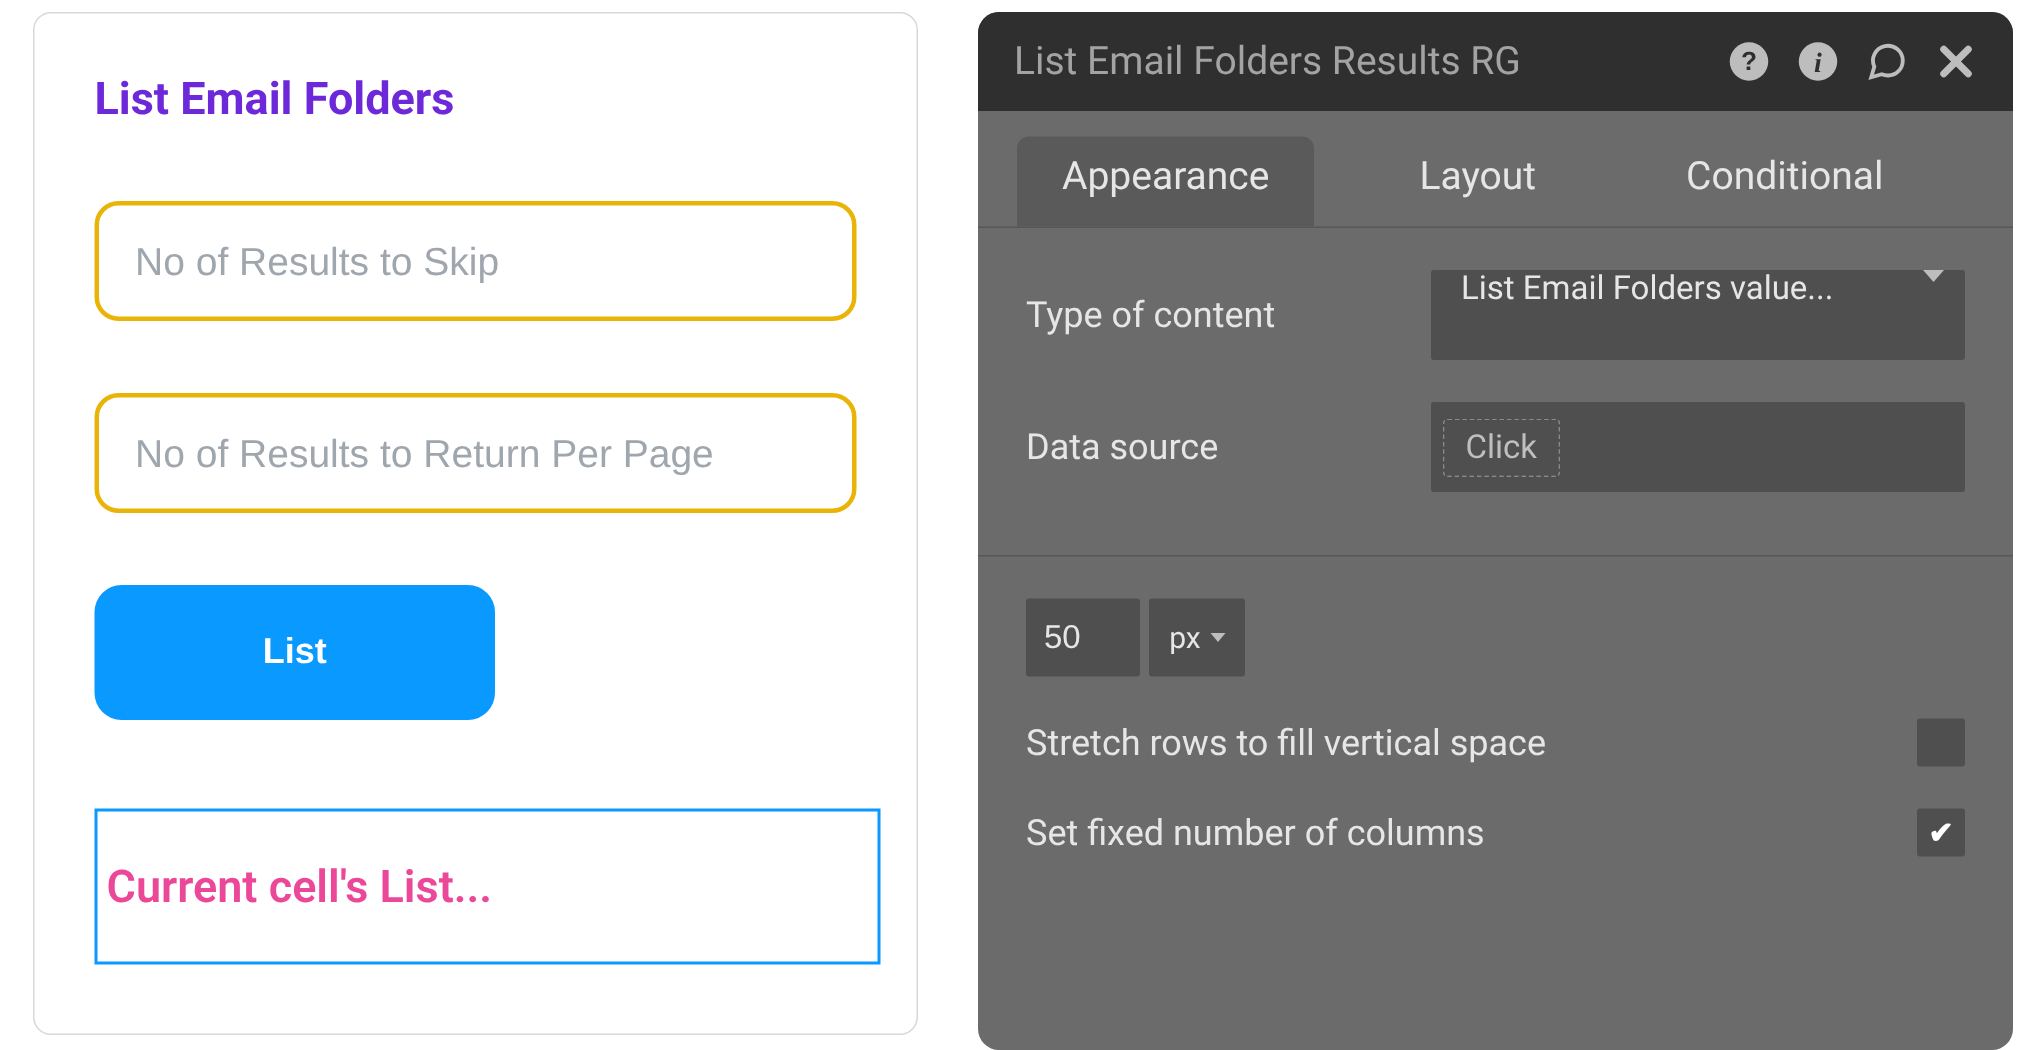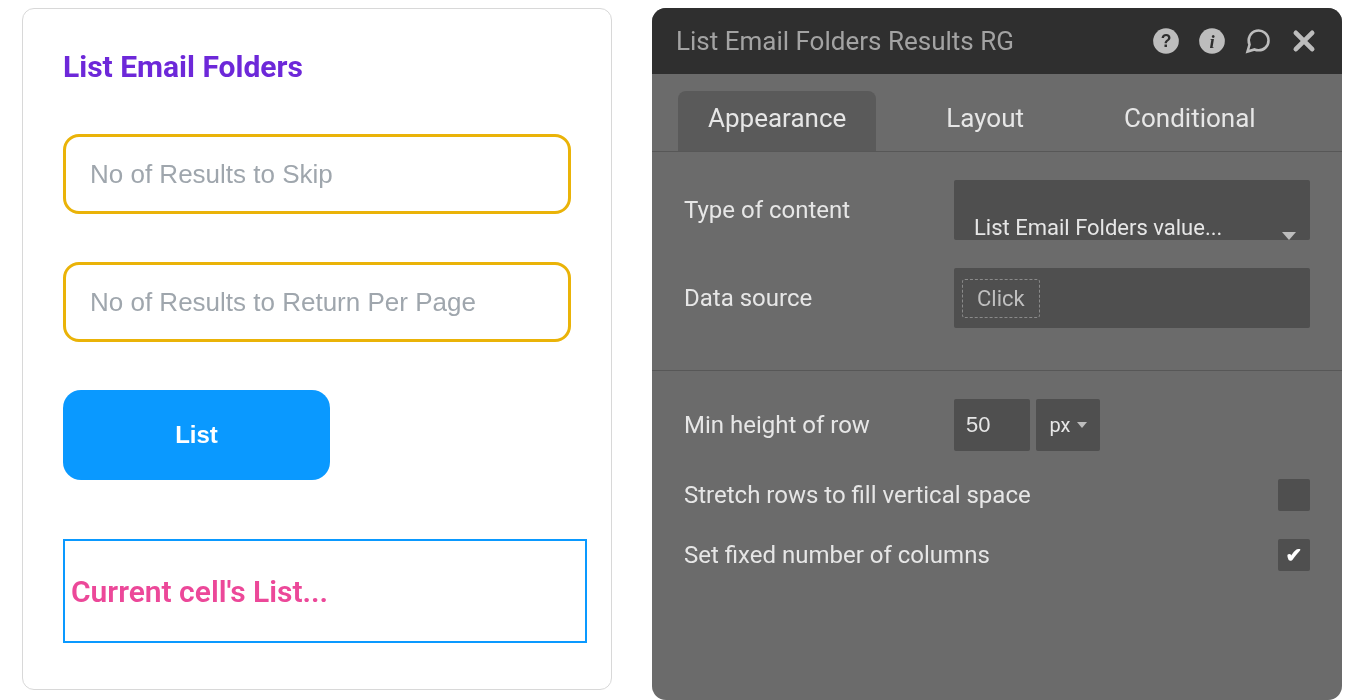--- a/index.html
+++ b/index.html
@@ -148,21 +148,21 @@
     width: 270px;
     font-size: 24px;
     color: #e6e6e6;
     flex-shrink: 0;
   }
   .prop-label.wide { width: auto; flex: 1; }
   .dropdown {
     background: #4f4f4f;
     height: 60px;
     display: flex;
-    align-items: flex-end;
+    align-items: flex-start;
     padding: 0 14px 0 20px;
     font-size: 22px;
     color: #e6e6e6;
     cursor: pointer;
     flex: 1;
     justify-content: space-between;
     border-radius: 2px;
   }
   .dropdown .caret-down {
     width: 0; height: 0;
@@ -305,21 +305,20 @@
         <span class="click-pill">Click</span>
       </div>
     </div>
   </div>
 
   <div class="section-divider"></div>
 
   <div class="section">
 
     <div class="prop-row">
-      <div class="prop-label">Min height of row</div>
       <input class="num-input" type="text" value="50" style="">
       <div class="unit-select">
         <span>px</span>
         <span class="caret-down"></span>
       </div>
     </div>
 
     <div class="prop-row">
       <div class="prop-label wide">Stretch rows to fill vertical space</div>
       <div class="checkbox-box"></div>

